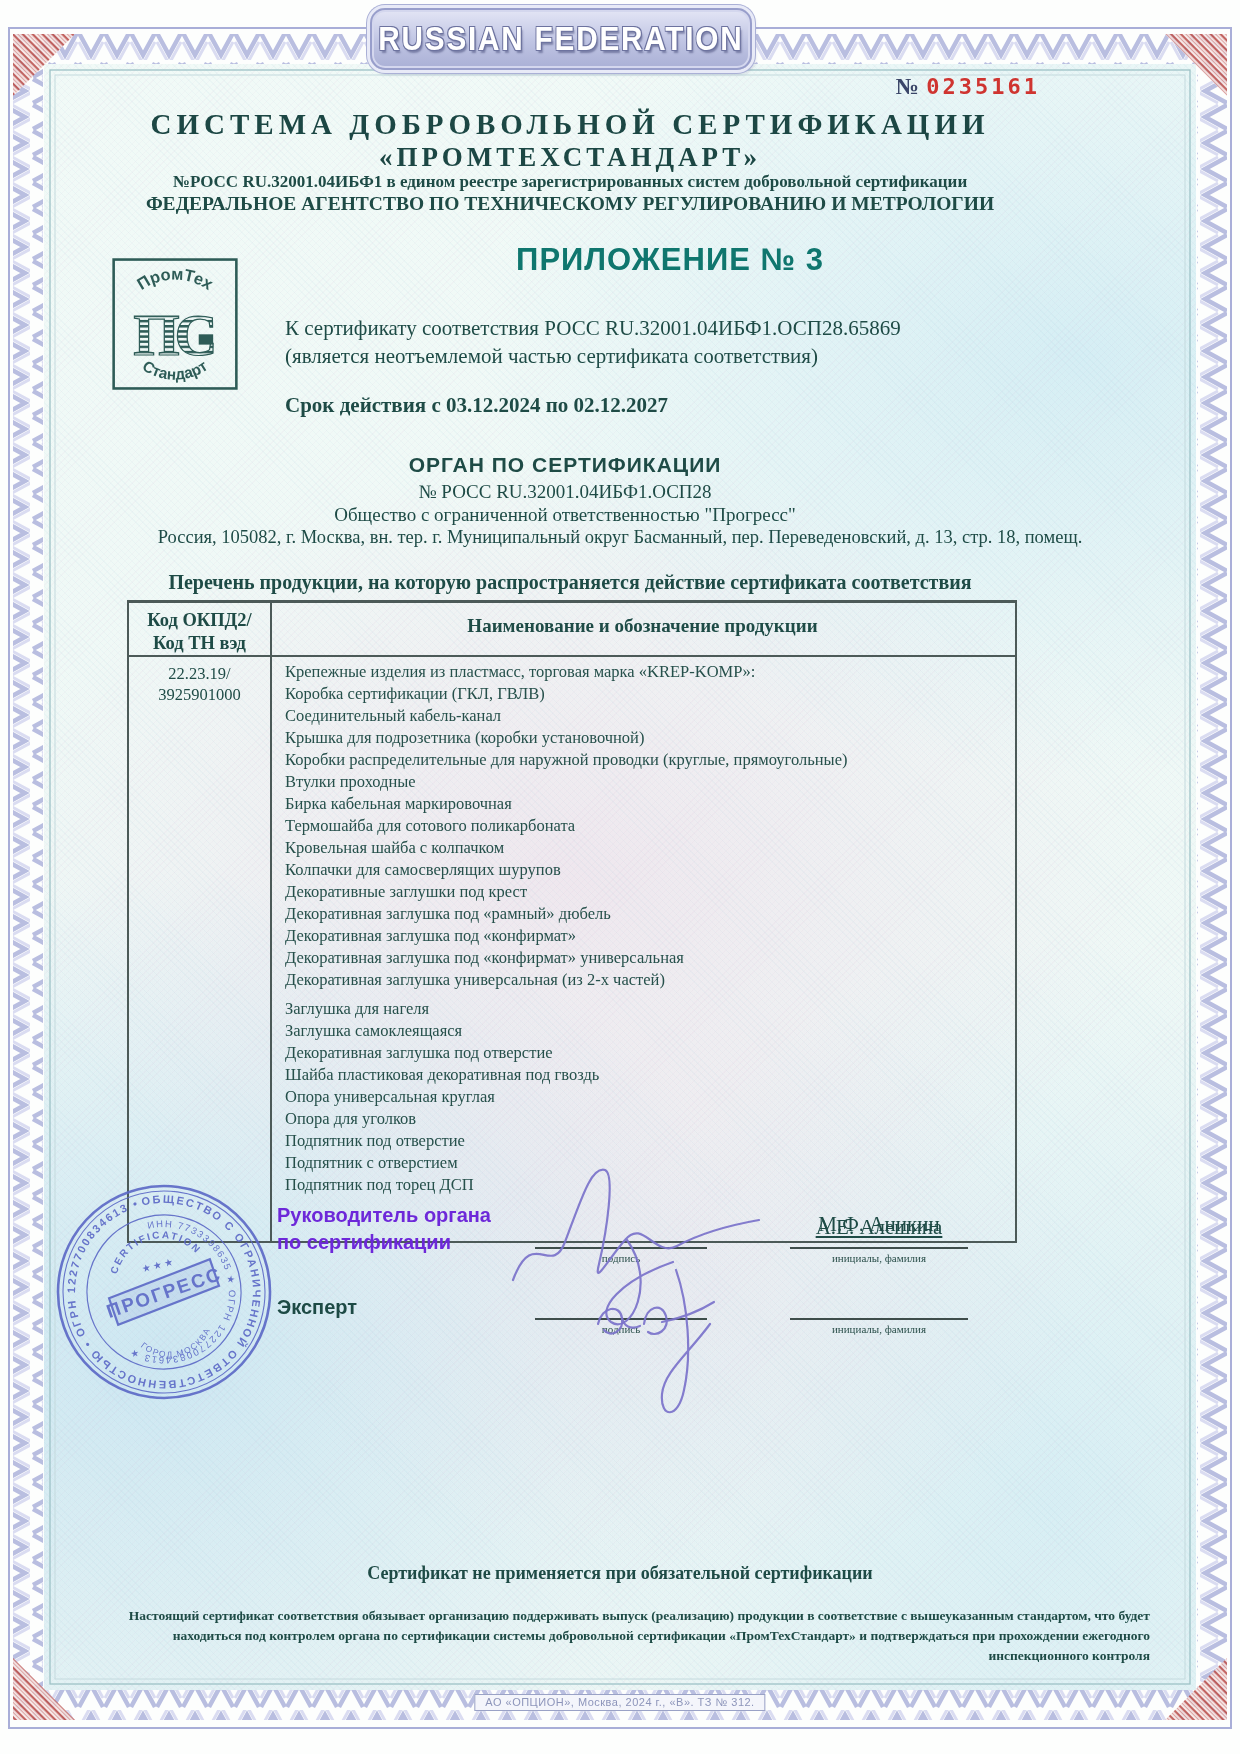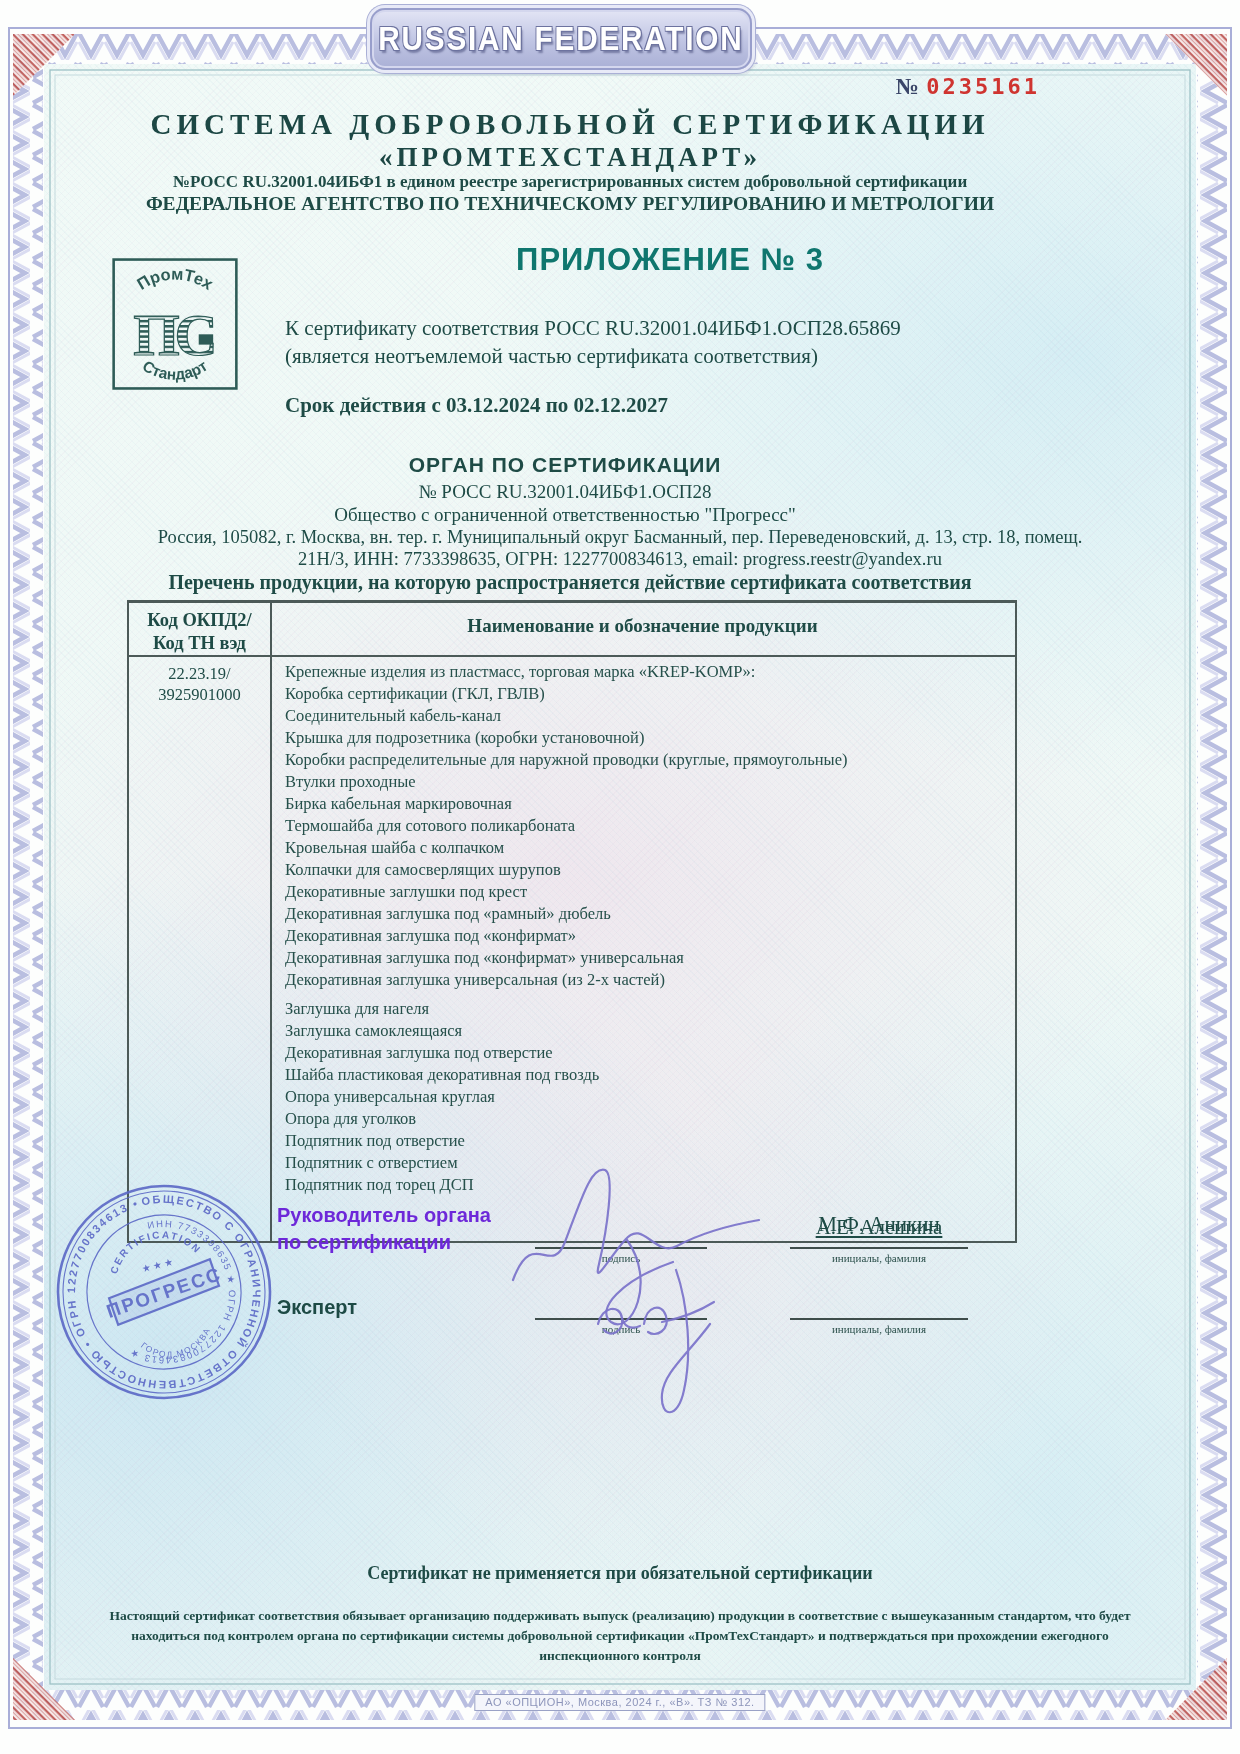--- a/index.html
+++ b/index.html
@@ -83,21 +83,21 @@
   .ul-s2{left:535px;top:1323px;width:172px;}
   .ul-n2{left:790px;top:1323px;width:178px;}
   .sig-name{position:absolute;font-size:21px;text-align:center;z-index:2;color:#1e4b46;}
   .sname1{left:780px;top:1212px;width:198px;}
   .sname2{left:780px;top:1215px;width:198px;text-decoration:underline;}
   .sig-svg{position:absolute;z-index:3;}
 
   .stamp{position:absolute;left:48px;top:1176px;z-index:3;opacity:.9;}
 
   .t-note{left:55px;top:1563px;width:1130px;font-size:18px;font-weight:bold;}
-  .t-disc{left:90px;top:1606px;width:1060px;font-size:13.5px;font-weight:bold;line-height:20px;text-align:center;}
+  .t-disc{left:90px;top:1606px;width:1060px;font-size:13.5px;font-weight:bold;line-height:20px;text-align:right;}
   .imprint{
     position:absolute;left:50%;top:1694px;transform:translateX(-50%);z-index:4;
     background:#f4f5fb;border:1px solid #9aa2c6;padding:1px 10px 2px;
     font-family:"Liberation Sans", sans-serif;font-size:11px;color:#8d95ba;letter-spacing:.5px;white-space:nowrap;
   }
 </style>
 </head>
 <body>
 
 <div class="page">
@@ -183,21 +183,20 @@
   </div>
 
   <div class="abs t-tocert" style="z-index:2">К сертификату соответствия РОСС RU.32001.04ИБФ1.ОСП28.65869</div>
   <div class="abs t-integral" style="z-index:2">(является неотъемлемой частью сертификата соответствия)</div>
   <div class="abs t-validity" style="z-index:2">Срок действия с 03.12.2024 по 02.12.2027</div>
 
   <div class="abs ctr sans t-organ" style="z-index:2">ОРГАН ПО СЕРТИФИКАЦИИ</div>
   <div class="abs ctr t-organ-num" style="z-index:2">№ РОСС RU.32001.04ИБФ1.ОСП28</div>
   <div class="abs ctr t-organ-name" style="z-index:2">Общество с ограниченной ответственностью "Прогресс"</div>
   <div class="abs ctr t-addr1" style="z-index:2">Россия, 105082, г. Москва, вн. тер. г. Муниципальный округ Басманный, пер. Переведеновский, д. 13, стр. 18, помещ.</div>
-  <div class="abs ctr t-addr2" style="z-index:2">21Н/3, ИНН: 7733398635, ОГРН: 1227700834613, email: progress.reestr@yandex.ru</div>
 
   <div class="abs ctr t-list-head" style="z-index:2">Перечень продукции, на которую распространяется действие сертификата соответствия</div>
 
   <div class="table">
     <div class="vdiv"></div>
     <div class="hsep"></div>
     <div class="th1">
       <div>Код ОКПД2/</div>
       <div>Код ТН вэд</div>
     </div>

